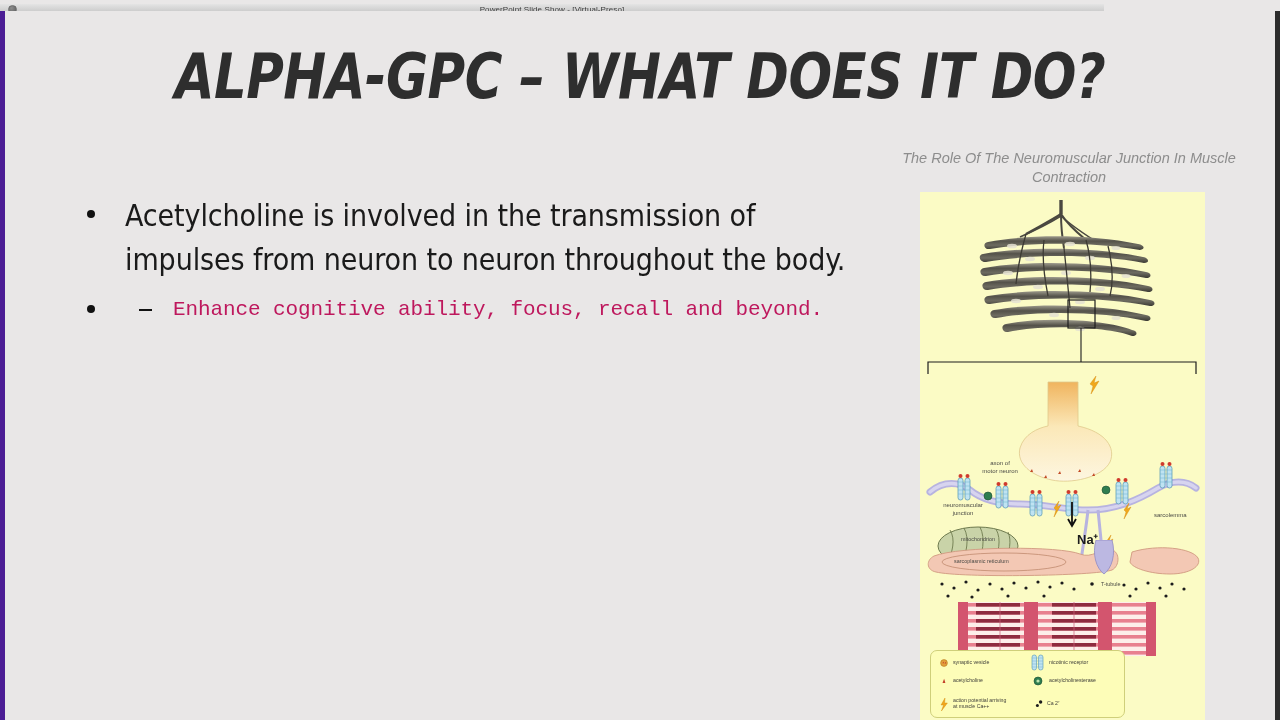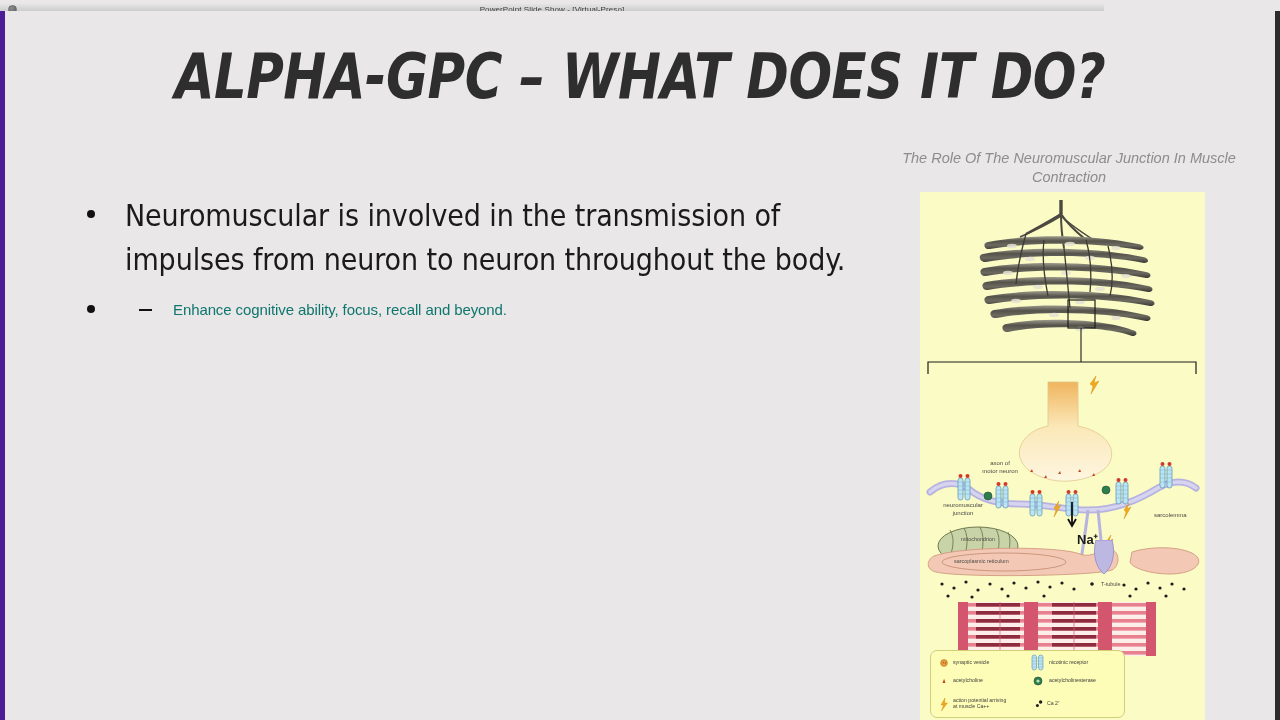--- a/index.html
+++ b/index.html
@@ -108,24 +108,24 @@
     border-radius: 50%;
     background: #111;
   }
 
   ul.lvl2 { list-style: none; margin-top: 2px; }
 
   li.b2 {
     position: relative;
     padding-left: 48px;
     margin-bottom: 2px;
-    font-family: Liberation Sans, sans-serif;
-    font-size: 15px;
+    font-family: Liberation Mono, monospace;
+    font-size: 21px;
     line-height: 41px;
-    color: #0f766e;
+    color: #be185d;
     letter-spacing: -0.1px;
   }
   li.b2 > .dash {
     position: absolute;
     left: 14px;
     top: 20px;
     width: 13px;
     height: 2px;
     background: #111;
   }
@@ -212,21 +212,21 @@
   <div id="slide">
 
     <div id="slide-title">ALPHA-GPC – WHAT DOES IT DO?</div>
 
     <div id="body-col">
       <ul class="lvl1">
 
 
         <li class="b1">
           <span class="dot"></span>
-          <span>Neuromuscular is involved in the transmission of impulses from neuron to neuron throughout the body.</span>
+          <span>Acetylcholine is involved in the transmission of impulses from neuron to neuron throughout the body.</span>
         </li>
 
         <li class="b1">
           <span class="dot"></span>
           <ul class="lvl2">
             <li class="b2">
               <span class="dash"></span>
               <span>Enhance cognitive ability, focus, recall and beyond.</span>
             </li>
           </ul>

